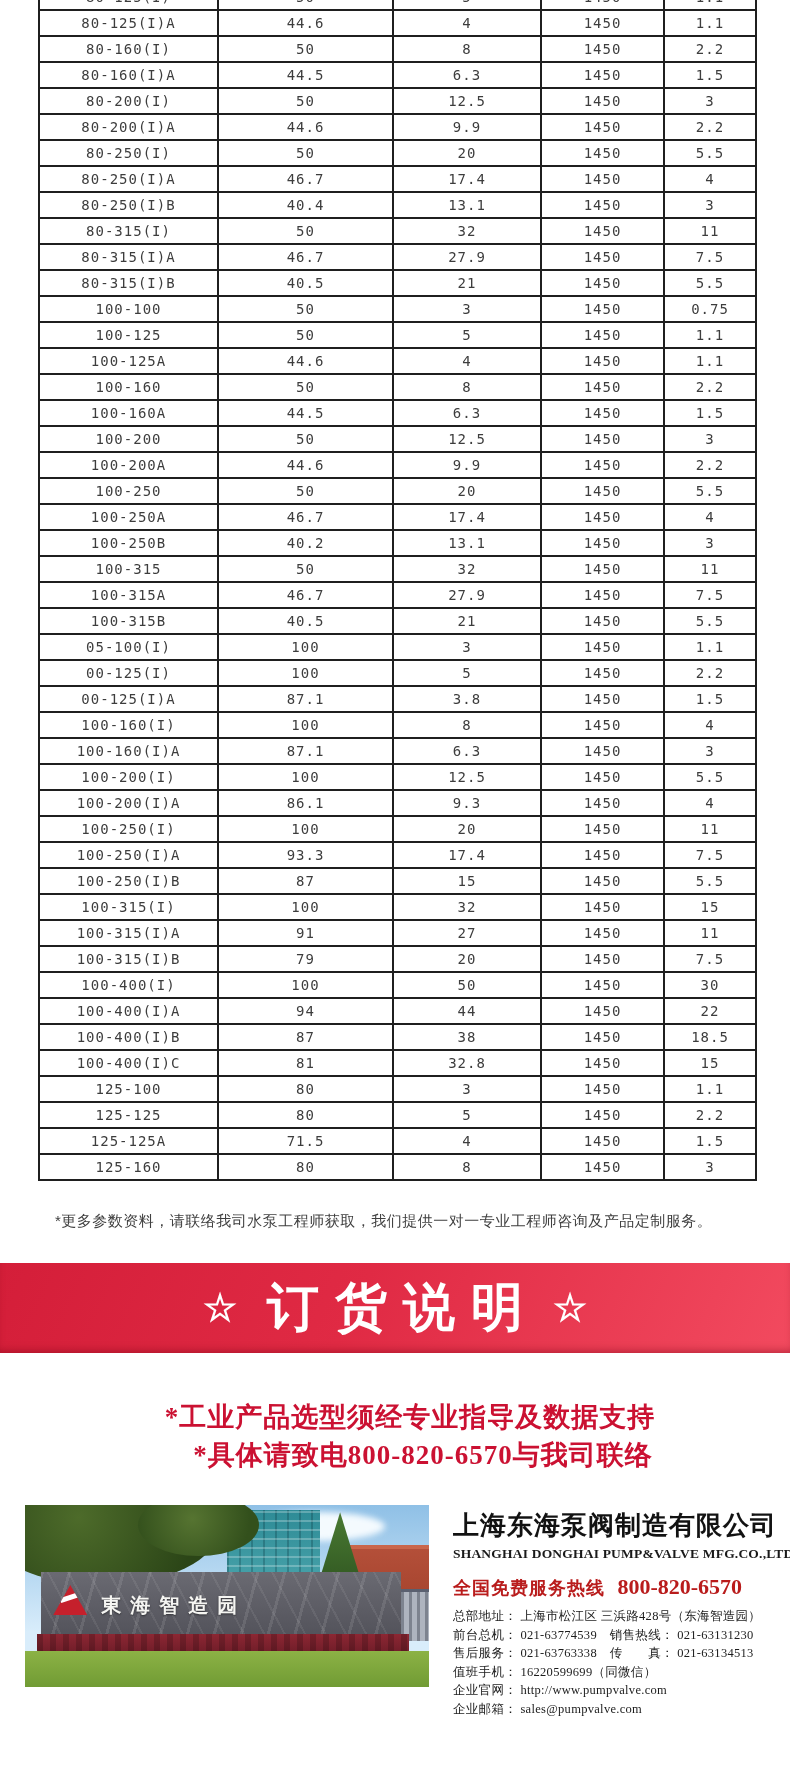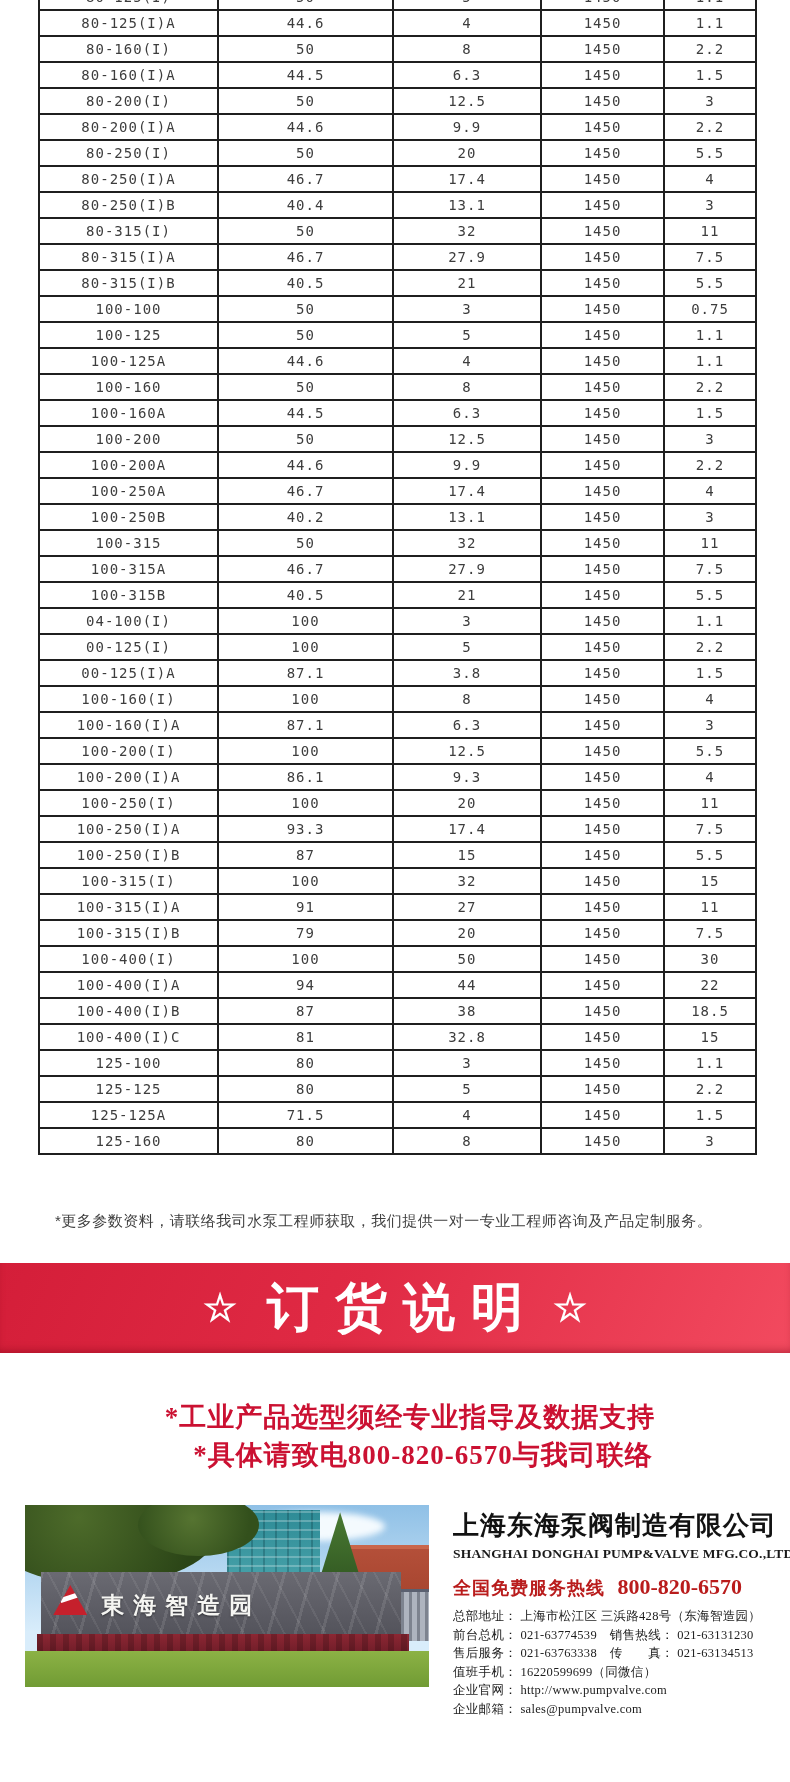--- a/index.html
+++ b/index.html
@@ -86,21 +86,21 @@
   }
   .photo .wall{
     position:absolute;left:4%;top:37%;width:89%;height:36%;
     background:
       repeating-linear-gradient(105deg,rgba(255,255,255,.10) 0 3px,transparent 3px 26px),
       repeating-linear-gradient(62deg,rgba(255,255,255,.07) 0 2px,transparent 2px 18px),
       linear-gradient(#6a6a72,#52525a);
     display:flex;align-items:center;
   }
   .photo .wall-text{
-    color:#f5f5f2;font-size:23px;font-weight:700;letter-spacing:9px;
+    color:#f5f5f2;font-size:20px;font-weight:700;letter-spacing:9px;
     margin-left:60px;white-space:nowrap;text-shadow:0 1px 2px rgba(0,0,0,.5);
   }
   .photo .logo{
     position:absolute;left:7%;top:44%;width:34px;height:30px;
     clip-path:polygon(50% 0,100% 100%,0 100%);
     background:#c5202c;
   }
   .photo .logo:after{
     content:"";position:absolute;left:7px;top:10px;width:20px;height:5px;
     background:#ffffff;transform:rotate(-18deg);
@@ -285,20 +285,27 @@
             <td>3</td>
           </tr>
           <tr>
             <td>100-200A</td>
             <td>44.6</td>
             <td>9.9</td>
             <td>1450</td>
             <td>2.2</td>
           </tr>
           <tr>
+            <td>100-250</td>
+            <td>50</td>
+            <td>20</td>
+            <td>1450</td>
+            <td>5.5</td>
+          </tr>
+          <tr>
             <td>100-250A</td>
             <td>46.7</td>
             <td>17.4</td>
             <td>1450</td>
             <td>4</td>
           </tr>
           <tr>
             <td>100-250B</td>
             <td>40.2</td>
             <td>13.1</td>
@@ -320,21 +327,21 @@
             <td>7.5</td>
           </tr>
           <tr>
             <td>100-315B</td>
             <td>40.5</td>
             <td>21</td>
             <td>1450</td>
             <td>5.5</td>
           </tr>
           <tr>
-            <td>04-100(I)</td>
+            <td>05-100(I)</td>
             <td>100</td>
             <td>3</td>
             <td>1450</td>
             <td>1.1</td>
           </tr>
           <tr>
             <td>00-125(I)</td>
             <td>100</td>
             <td>5</td>
             <td>1450</td>

